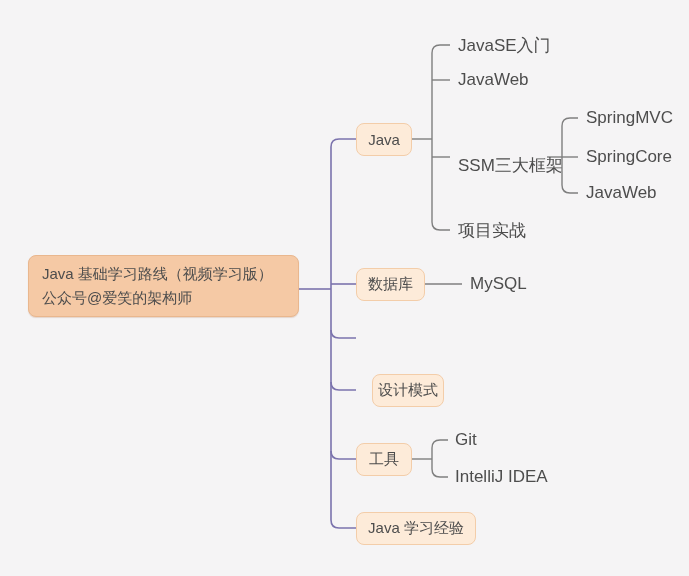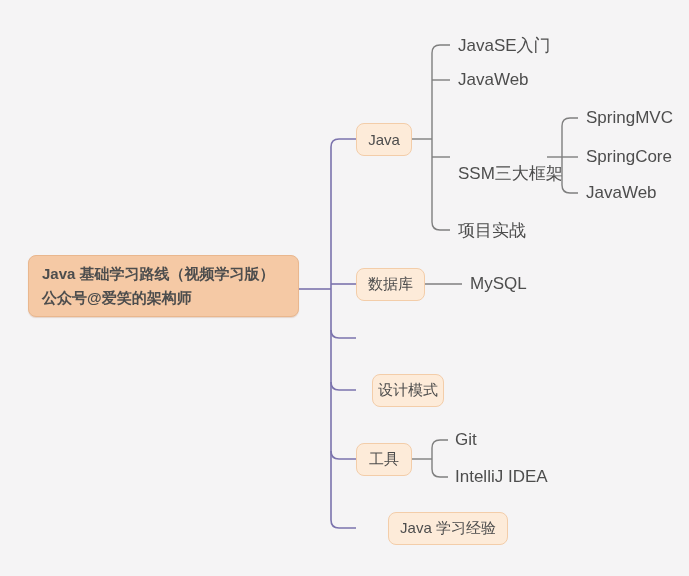--- a/index.html
+++ b/index.html
@@ -41,21 +41,20 @@
   .root-node {
     left: 28px; top: 255px;
     width: 271px; height: 62px;
     background: var(--root-fill, #f5c9a5);
     border: 1px solid var(--root-border, #e9b78e);
     box-shadow: 0 1px 1px rgba(180, 120, 80, 0.25);
     font-size: 15px;
     line-height: 24px;
     padding: 6px 13px;
     cursor: pointer;
-    font-weight: bold;
   }
   .branch-node {
     background: var(--branch-fill, #fdebd9);
     border: 1px solid var(--branch-border, #f3cda9);
     height: 33px;
     display: flex;
     align-items: center;
     justify-content: center;
     font-size: 15px;
     cursor: pointer;
@@ -99,25 +98,25 @@
 
   <div class="node root-node">
     <div>Java 基础学习路线（视频学习版）</div>
     <div>公众号@爱笑的架构师</div>
   </div>
 
   <div class="node branch-node" style="left:356px; top:123px; width:56px;">Java</div>
   <div class="node branch-node" style="left:356px; top:268px; width:69px;">数据库</div>
   <div class="node branch-node" style="left:372px; top:374px; width:72px;">设计模式</div>
   <div class="node branch-node" style="left:356px; top:443px; width:56px;">工具</div>
-  <div class="node branch-node" style="left:356px; top:512px; width:120px;margin-left:32px;">Java 学习经验</div>
+  <div class="node branch-node" style="left:356px; top:512px; width:120px;">Java 学习经验</div>
 
   <div class="leaf" style="left:458px; top:45px;">JavaSE入门</div>
   <div class="leaf" style="left:458px; top:80px;">JavaWeb</div>
-  <div class="leaf" style="left:458px; top:173px;">SSM三大框架</div>
+  <div class="leaf" style="left:458px; top:165px;">SSM三大框架</div>
   <div class="leaf" style="left:586px; top:118px;">SpringMVC</div>
   <div class="leaf" style="left:586px; top:157px;">SpringCore</div>
   <div class="leaf" style="left:586px; top:193px;">JavaWeb</div>
   <div class="leaf" style="left:458px; top:230px;">项目实战</div>
 
   <div class="leaf" style="left:470px; top:284px;">MySQL</div>
 
   <div class="leaf" style="left:455px; top:440px;">Git</div>
   <div class="leaf" style="left:455px; top:477px;">IntelliJ IDEA</div>
 

